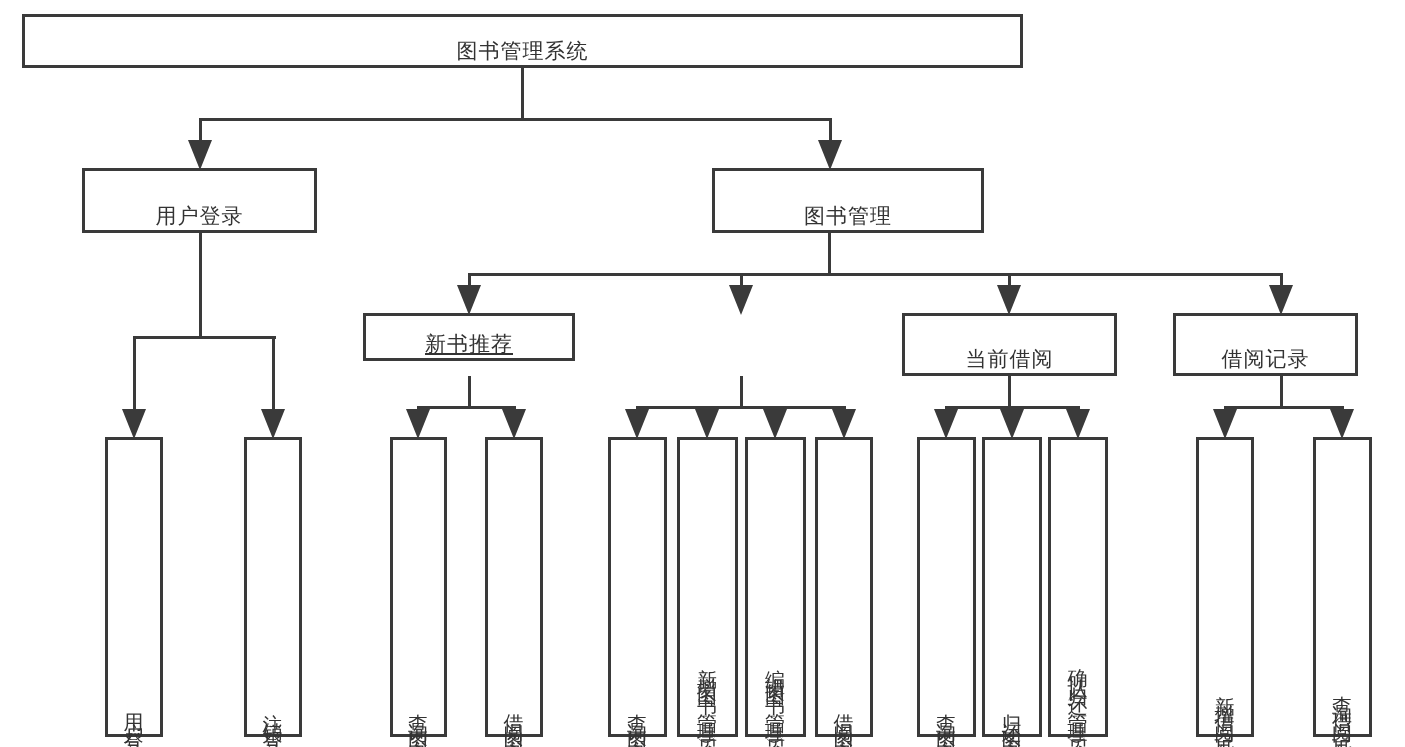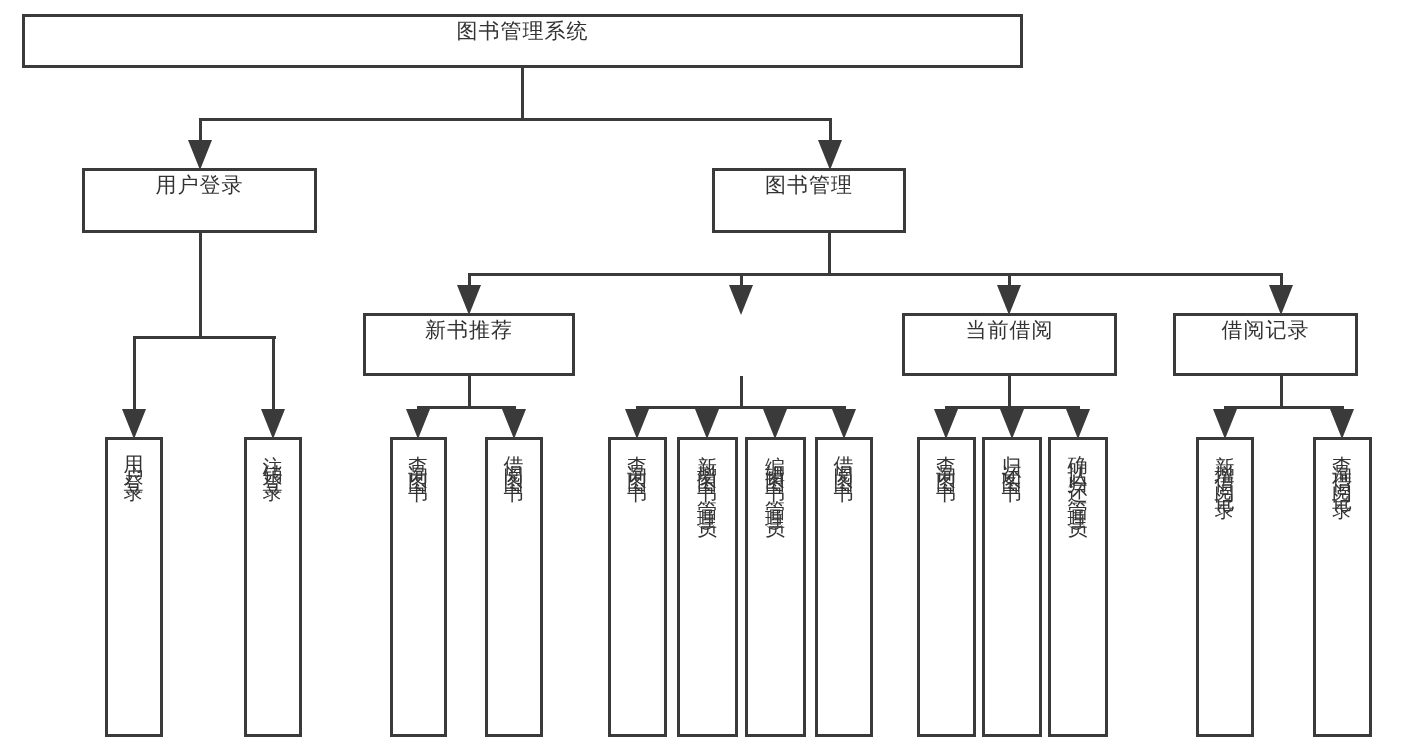--- a/index.html
+++ b/index.html
@@ -16,21 +16,21 @@
     height: 747px;
     background: var(--fill, #ffffff);
     overflow: hidden;
   }
   .box {
     position: absolute;
     box-sizing: border-box;
     background: var(--fill, #ffffff);
     border: 3px solid var(--line, #3a3a3a);
     display: flex;
-    align-items: flex-start;
+    align-items: flex-end;
     justify-content: center;
     color: var(--ink, #333333);
     font-size: 21px;
     letter-spacing: 1px;
     z-index: 2;
   }
   .box .lbl {
     white-space: nowrap;
   }
   .box.vert {
@@ -113,24 +113,24 @@
     <div class="arrow" style="left: 1000px; top: 409px;"></div>
     <div class="arrow" style="left: 1066px; top: 409px;"></div>
     <div class="arrow" style="left: 1213px; top: 409px;"></div>
     <div class="arrow" style="left: 1330px; top: 409px;"></div>
     <div class="box" style="left: 22px; top: 14px; width: 1001px; height: 54px;">
       <span class="lbl">图书管理系统</span>
     </div>
     <div class="box" style="left: 82px; top: 168px; width: 235px; height: 65px;">
       <span class="lbl">用户登录</span>
     </div>
-    <div class="box" style="left: 712px; top: 168px; width: 194px; height: 65px;">
+    <div class="box" style="left: 712px; top: 168px; width: 272px; height: 65px;">
       <span class="lbl">图书管理</span>
     </div>
-    <div class="box" style="left: 363px; top: 313px; width: 212px; height: 63px;">
+    <div class="box" style="left: 363px; top: 313px; width: 212px; height: 48px; text-decoration: underline;">
       <span class="lbl">新书推荐</span>
     </div>
     <div class="box" style="left: 902px; top: 313px; width: 215px; height: 63px;">
       <span class="lbl">当前借阅</span>
     </div>
     <div class="box" style="left: 1173px; top: 313px; width: 185px; height: 63px;">
       <span class="lbl">借阅记录</span>
     </div>
     <div class="box vert" style="left: 105px; top: 437px; width: 58px; height: 300px;">
       <span class="lbl">用户登录</span>

